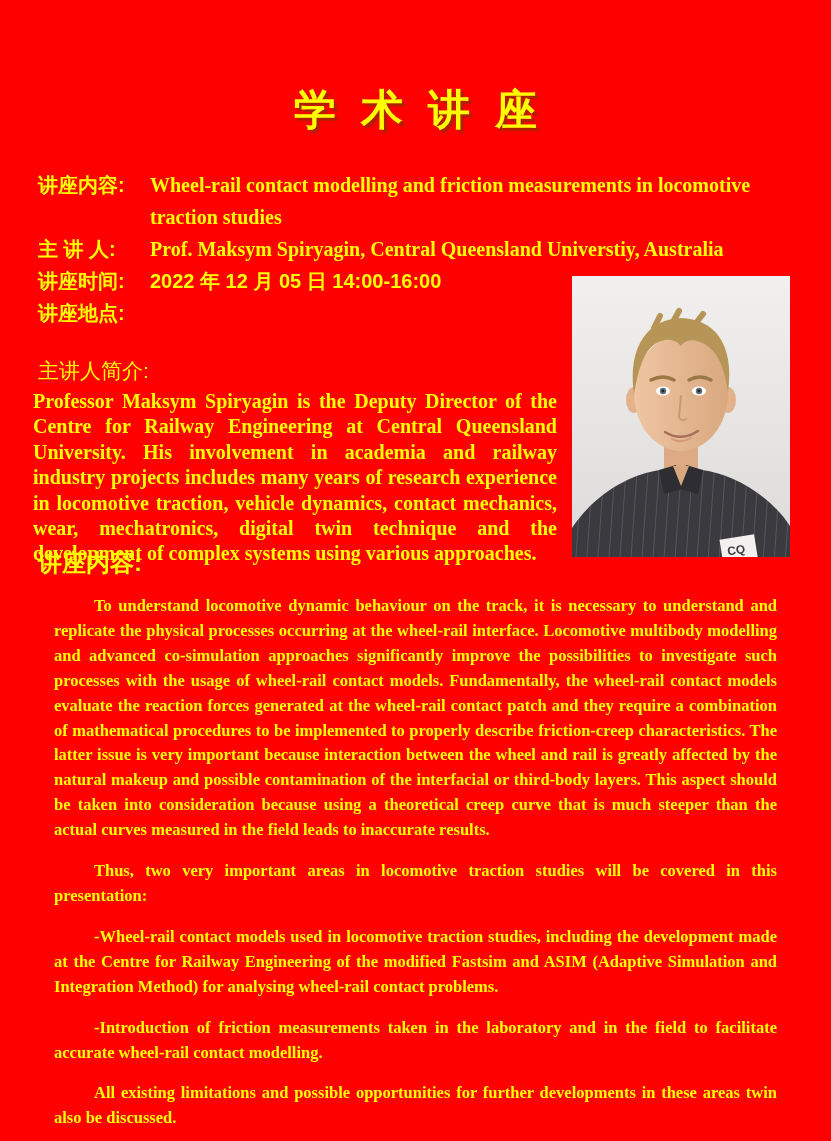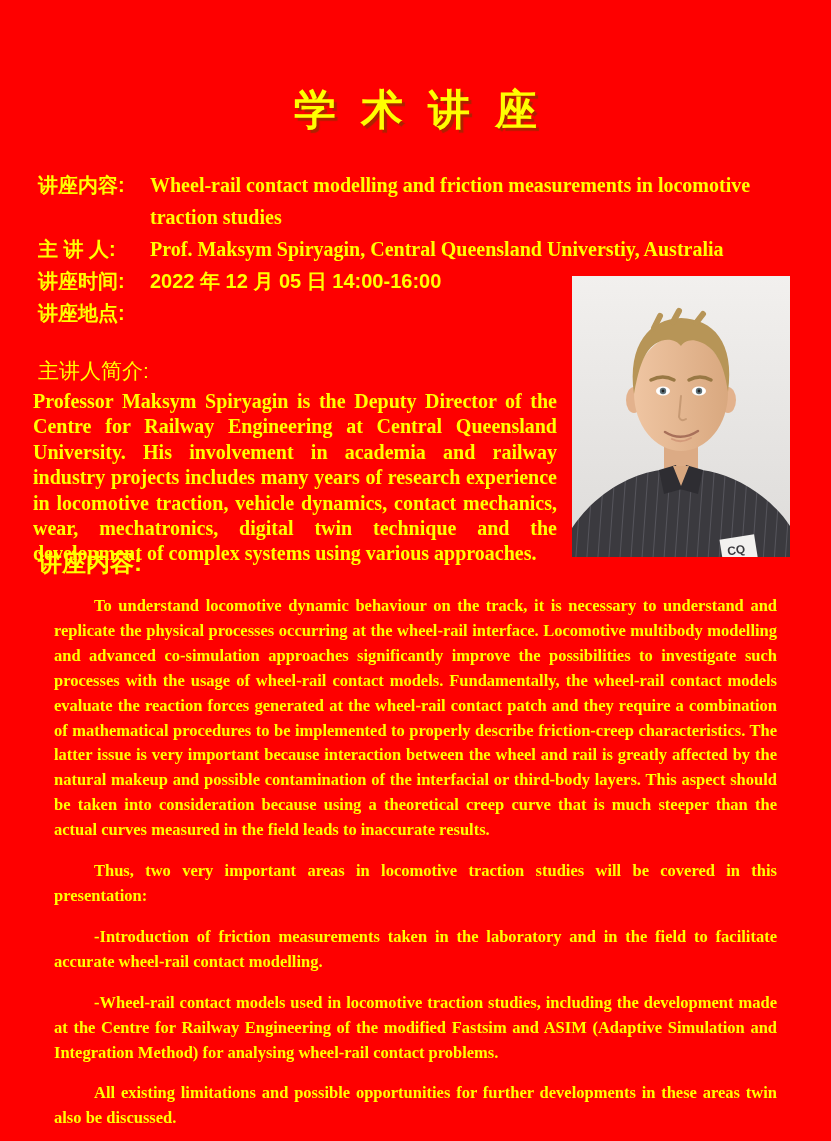--- a/index.html
+++ b/index.html
@@ -148,20 +148,20 @@
         <text x="155" y="278" font-size="12" font-weight="bold" fill="#3a393d" font-family="Liberation Sans, sans-serif">CQ</text>
       </g>
     </svg>
   </div>
 
   <div class="content-wrap">
     <div class="content-heading">讲座内容:</div>
     <div class="content-body">
       <p>To understand locomotive dynamic behaviour on the track, it is necessary to understand and replicate the physical processes occurring at the wheel-rail interface. Locomotive multibody modelling and advanced co-simulation approaches significantly improve the possibilities to investigate such processes with the usage of wheel-rail contact models. Fundamentally, the wheel-rail contact models evaluate the reaction forces generated at the wheel-rail contact patch and they require a combination of mathematical procedures to be implemented to properly describe friction-creep characteristics. The latter issue is very important because interaction between the wheel and rail is greatly affected by the natural makeup and possible contamination of the interfacial or third-body layers. This aspect should be taken into consideration because using a theoretical creep curve that is much steeper than the actual curves measured in the field leads to inaccurate results.</p>
       <p>Thus, two very important areas in locomotive traction studies will be covered in this presentation:</p>
+      <p>-Wheel-rail contact models used in locomotive traction studies, including the development made at the Centre for Railway Engineering of the modified Fastsim and ASIM (Adaptive Simulation and Integration Method) for analysing wheel-rail contact problems.</p>
       <p>-Introduction of friction measurements taken in the laboratory and in the field to facilitate accurate wheel-rail contact modelling.</p>
-      <p>-Wheel-rail contact models used in locomotive traction studies, including the development made at the Centre for Railway Engineering of the modified Fastsim and ASIM (Adaptive Simulation and Integration Method) for analysing wheel-rail contact problems.</p>
       <p>All existing limitations and possible opportunities for further developments in these areas twin also be discussed.</p>
     </div>
     <div class="welcome-line">欢迎广大师生光临指导!</div>
   </div>
 
 </div>
 
 </body></html>

